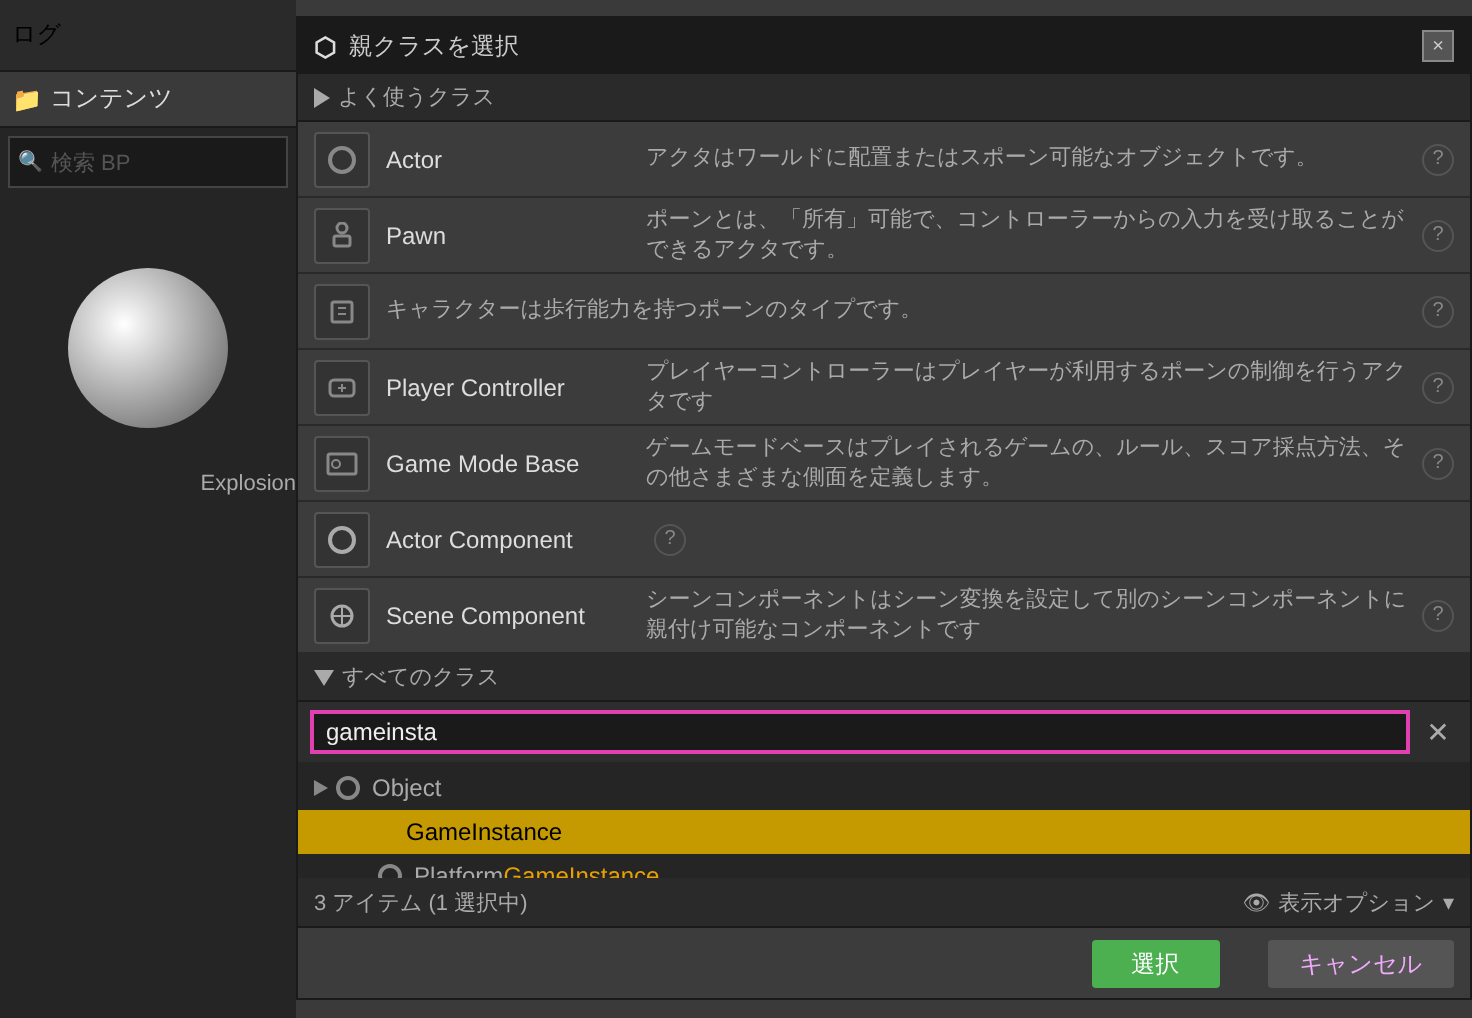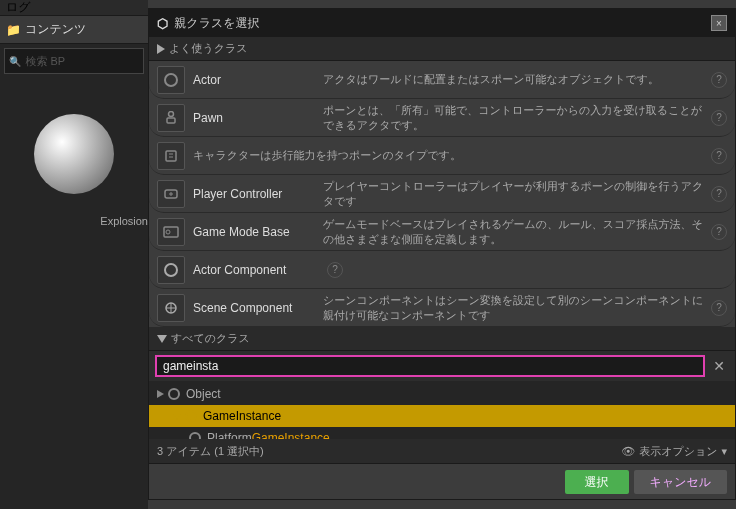--- a/index.html
+++ b/index.html
@@ -83,21 +83,20 @@
     }
 
     .class-row {
       display: flex;
       align-items: center;
       height: 38px;
       border-bottom: 1px solid #2a2a2a;
       padding: 0 8px;
       cursor: pointer;
       position: relative;
-      border-radius: 15px;
     }
     .class-icon {
       width: 28px;
       height: 28px;
       border: 1px solid #555;
       background: #333;
       border-radius: 2px;
       display: flex;
       align-items: center;
       justify-content: center;
@@ -247,21 +246,21 @@
       cursor: pointer;
     }
 
     .dialog-buttons {
       height: 36px;
       background: #3c3c3c;
       display: flex;
       align-items: center;
       justify-content: flex-end;
       padding: 0 8px;
-      gap: 5px;
+      gap: 24px;
       flex-shrink: 0;
       border-top: 1px solid #1a1a1a;
     }
 
     .btn-select {
       background: #4caf50;
       color: #ffffff;
       border: none;
       padding: 4px 20px;
       font-size: 12px;
@@ -284,21 +283,21 @@
     .left-panel {
       position: absolute;
       left: 0; top: 0;
       width: 148px;
       height: 509px;
       background: #252525;
       display: flex;
       flex-direction: column;
     }
     .left-tab {
-      height: 16px;
+      height: 36px;
       background: #2a2a2a;
       display: flex;
       align-items: center;
       padding: 0 6px;
       gap: 4px;
       border-bottom: 1px solid #1a1a1a;
     }
     .content-header {
       height: 28px;
       background: #3a3a3a;

